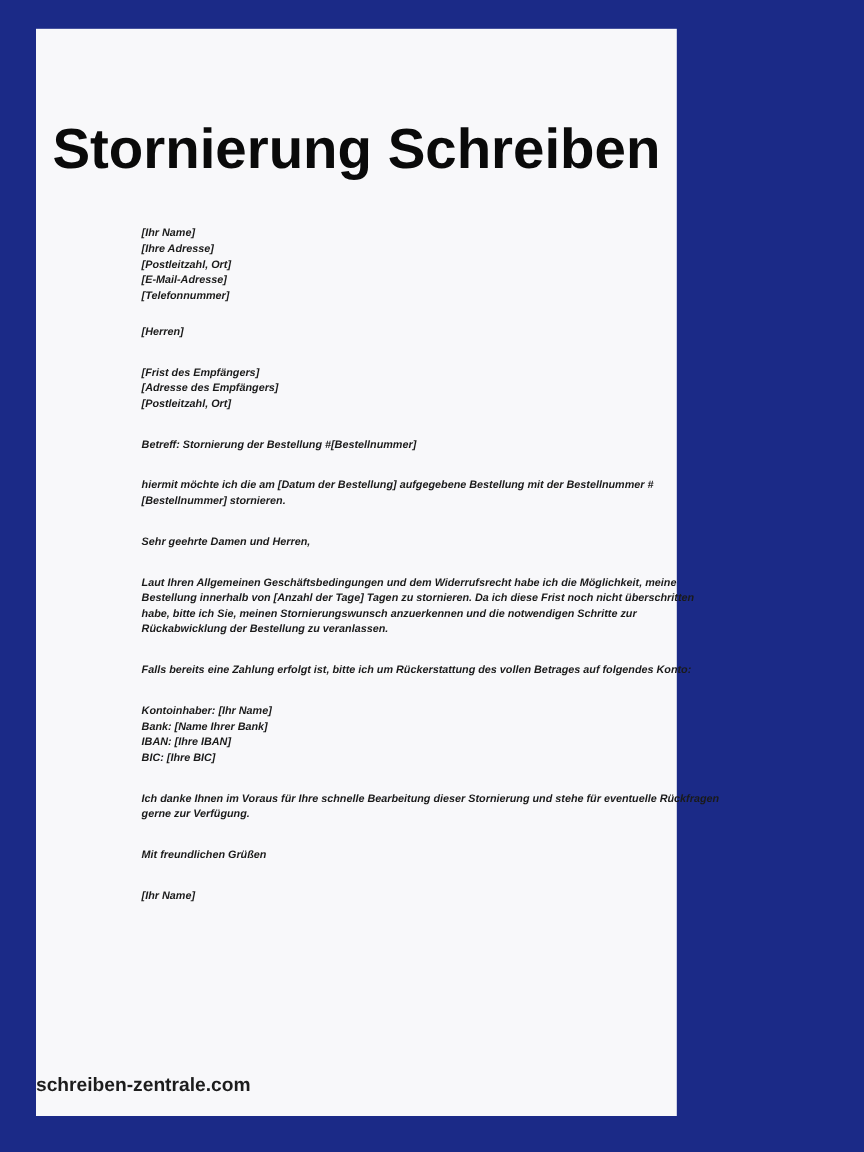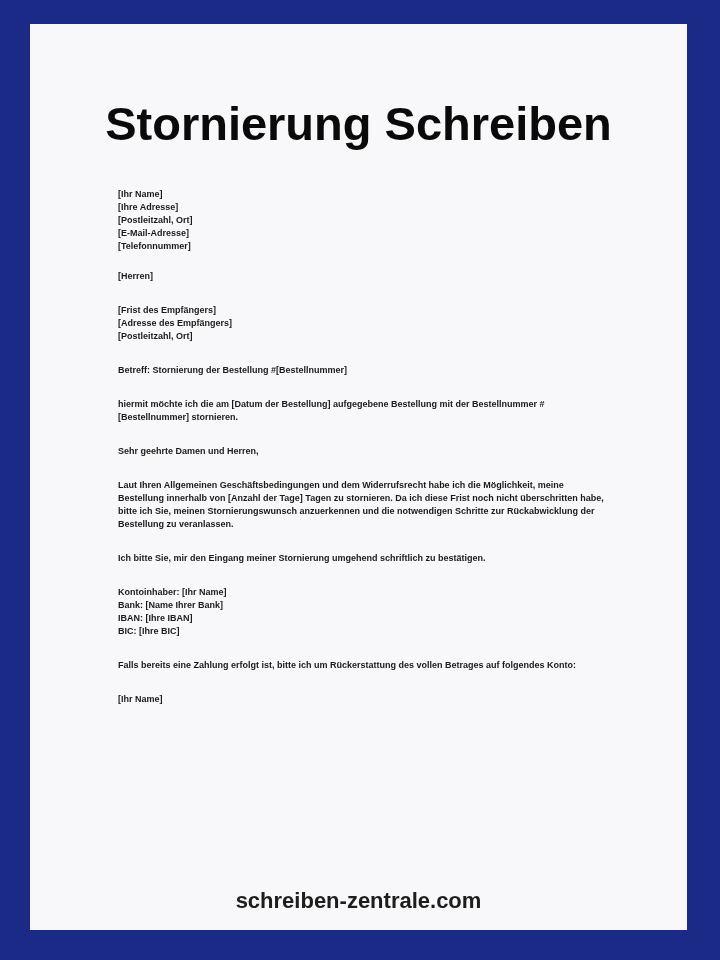--- a/index.html
+++ b/index.html
@@ -11,21 +11,21 @@
     height: 960px;
     background: #1b2a87;
     font-family: "Liberation Sans", sans-serif;
     position: relative;
     overflow: hidden;
   }
   .page {
     position: absolute;
     top: 24px;
     left: 30px;
-    width: 657px;
+    width: 534px;
     height: 906px;
     background: #f8f8fa;
   }
   .title {
     margin: 0;
     position: absolute;
     top: 72px;
     left: 0;
     width: 100%;
     text-align: center;
@@ -41,31 +41,32 @@
     left: 88px;
     width: 486px;
     font-size: 9px;
     font-weight: bold;
     line-height: 13px;
     color: #1a1a1a;
   }
   .block {
     margin: 0 0 21px 0;
     white-space: pre-line;
+    font-style: italic;
   }
   .block.tight {
     margin-bottom: 17px;
   }
   .footer {
     position: absolute;
     bottom: 16px;
     left: 0;
     width: 100%;
-    text-align: center;
-    font-size: 22px;
+    text-align: left;
+    font-size: 16px;
     font-weight: bold;
     color: #1d1d1d;
   }
 </style>
 </head>
 <body>
 
 <div class="page">
 
   <h1 class="title">Stornierung Schreiben</h1>
@@ -85,30 +86,31 @@
 [Postleitzahl, Ort]</p>
 
     <p class="block">Betreff: Stornierung der Bestellung #[Bestellnummer]</p>
 
     <p class="block">hiermit möchte ich die am [Datum der Bestellung] aufgegebene Bestellung mit der Bestellnummer #[Bestellnummer] stornieren.</p>
 
     <p class="block">Sehr geehrte Damen und Herren,</p>
 
     <p class="block">Laut Ihren Allgemeinen Geschäftsbedingungen und dem Widerrufsrecht habe ich die Möglichkeit, meine Bestellung innerhalb von [Anzahl der Tage] Tagen zu stornieren. Da ich diese Frist noch nicht überschritten habe, bitte ich Sie, meinen Stornierungswunsch anzuerkennen und die notwendigen Schritte zur Rückabwicklung der Bestellung zu veranlassen.</p>
 
-    <p class="block">Ich bitte Sie, mir den Eingang meiner Stornierung umgehend schriftlich zu bestätigen.</p>
+
+    <p class="block">Falls bereits eine Zahlung erfolgt ist, bitte ich um Rückerstattung des vollen Betrages auf folgendes Konto:</p>
 
     <p class="block">Kontoinhaber: [Ihr Name]
 Bank: [Name Ihrer Bank]
 IBAN: [Ihre IBAN]
 BIC: [Ihre BIC]</p>
 
-    <p class="block">Falls bereits eine Zahlung erfolgt ist, bitte ich um Rückerstattung des vollen Betrages auf folgendes Konto:</p>
+    <p class="block">Ich danke Ihnen im Voraus für Ihre schnelle Bearbeitung dieser Stornierung und stehe für eventuelle Rückfragen gerne zur Verfügung.</p>
 
-
+    <p class="block">Mit freundlichen Grüßen</p>
 
     <p class="block">[Ihr Name]</p>
 
   </div>
 
   <div class="footer">schreiben-zentrale.com</div>
 
 </div>
 
 </body></html>

